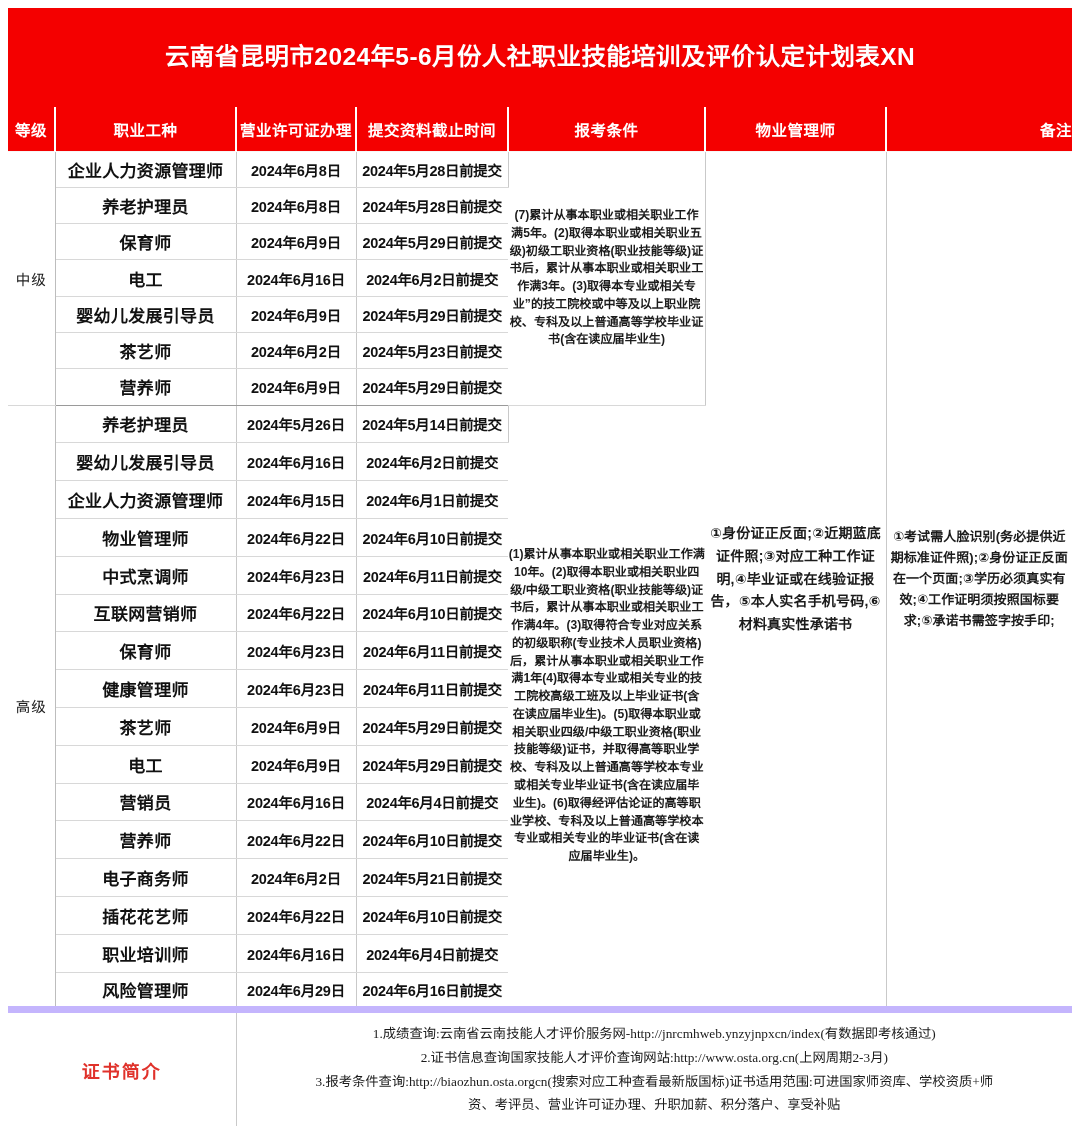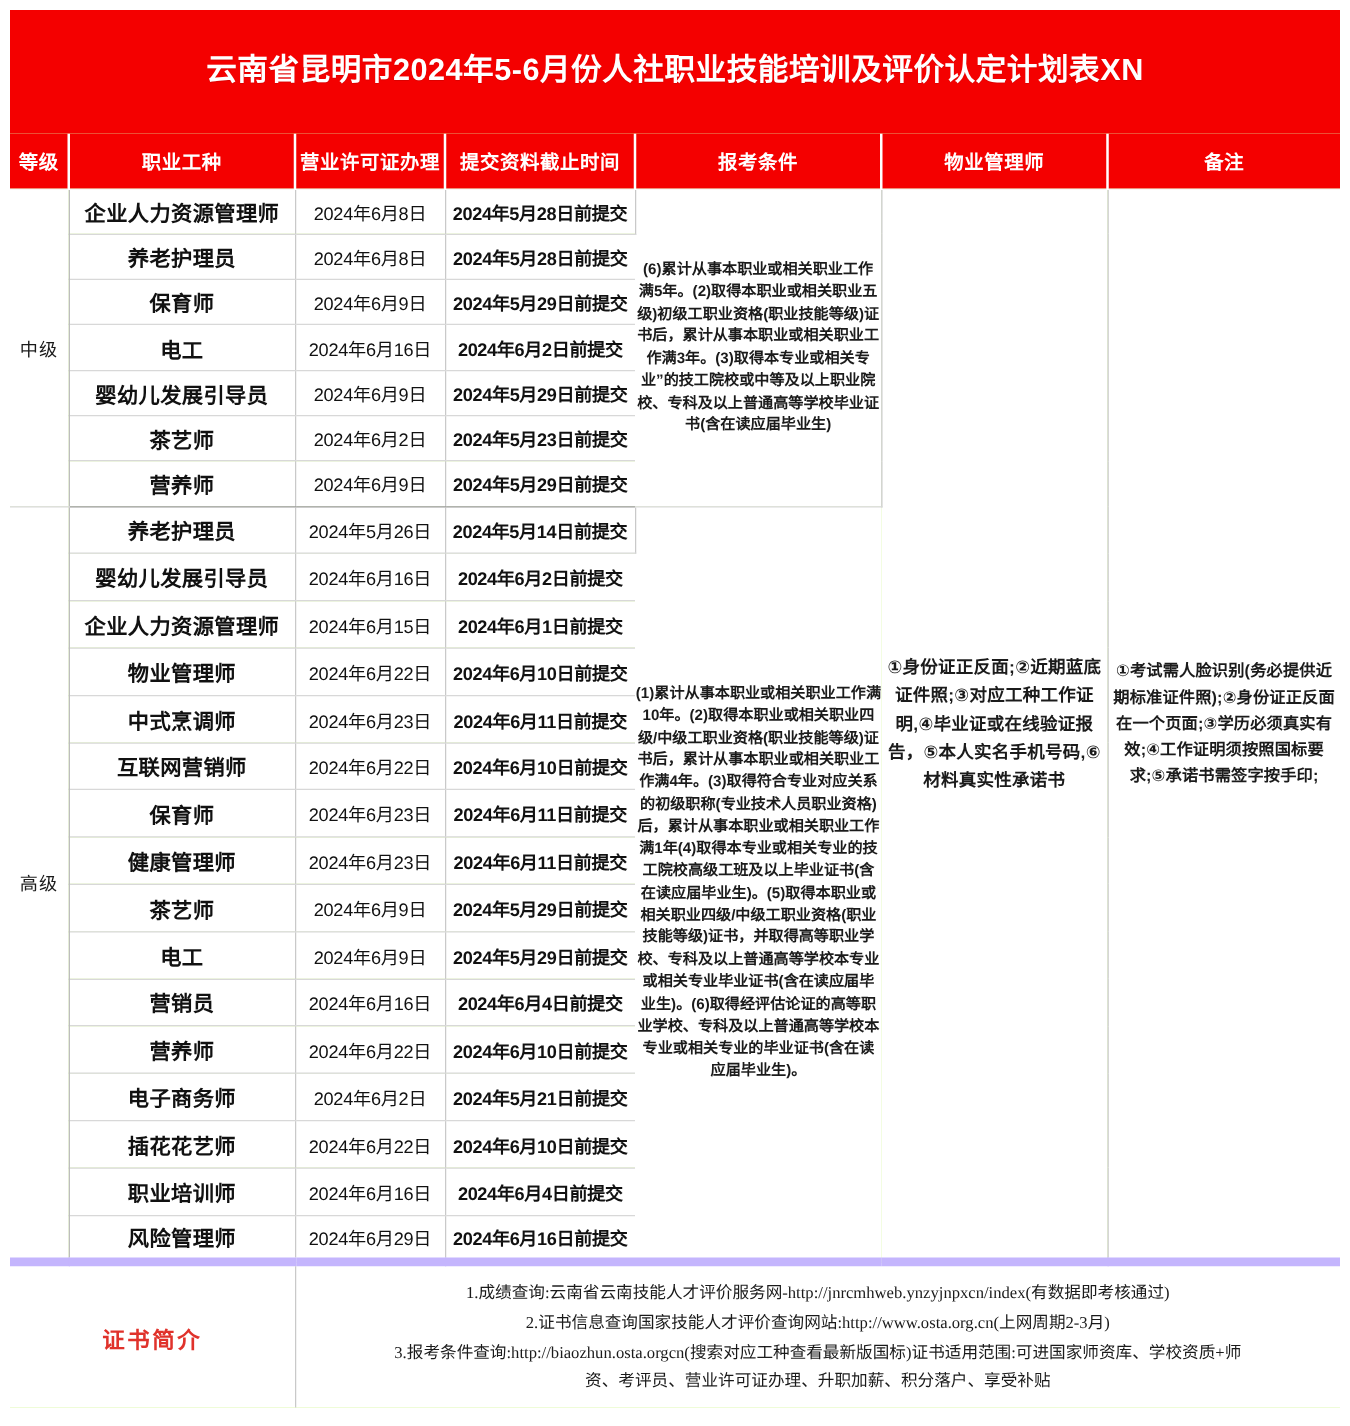--- a/index.html
+++ b/index.html
@@ -55,41 +55,41 @@
   }
 
   
   .tbl {
     position: absolute;
     left: 8px;
     top: 107px;
     width: 1064px;
     border-collapse: collapse;
     table-layout: fixed;
-    background: #bef264;
+    background: #701a75;
   }
   .tbl td, .tbl th {
     box-sizing: border-box;
     padding: 0;
     vertical-align: middle;
     text-align: center;
   }
 
   
   thead th {
     background: #f40000;
     color: #ffffff;
     font-size: 15.5px;
     font-weight: bold;
     height: 44px;
     border-right: 2px solid #ffffff;
     border-bottom: 1px solid #f7f7f7;
     letter-spacing: .5px;
   }
-  thead th:last-child { border-right: none; }
+  thead th:last-child { border-right: none; text-align: right; }
 
   
   tbody td {
     border-right: 1px solid #c9c9c9;
     border-bottom: 1px solid #d8d8d8;
     color: #111111;
     background: #ffffff;
   }
   tbody td:last-child { border-right: none; }
 
@@ -100,21 +100,21 @@
     letter-spacing: 1px;
     border-right: 1px solid #bdbdbd !important;
   }
   .c-job {
     font-size: 17px;
     font-weight: bold;
     letter-spacing: .3px;
   }
   .c-date {
     font-size: 14.5px;
-    font-weight: normal;
+    font-weight: bold;
     letter-spacing: -.2px;
     white-space: nowrap;
   }
   .c-deadline {
     font-size: 14.5px;
     font-weight: bold;
     letter-spacing: -.3px;
     white-space: nowrap;
   }
   .c-long {
@@ -182,21 +182,21 @@
         <th>物业管理师</th>
         <th>备注</th>
       </tr>
     </thead>
     <tbody id="tbody">
         <tr style="height: 36.3px;">
           <td class="c-level" rowspan="7">中级</td>
           <td class="c-job">企业人力资源管理师</td>
           <td class="c-date">2024年6月8日</td>
           <td class="c-deadline">2024年5月28日前提交</td>
-          <td class="c-long c-req" rowspan="7">(6)累计从事本职业或相关职业工作满5年。(2)取得本职业或相关职业五级)初级工职业资格(职业技能等级)证书后，累计从事本职业或相关职业工作满3年。(3)取得本专业或相关专业”的技工院校或中等及以上职业院校、专科及以上普通高等学校毕业证书(含在读应届毕业生)</td>
+          <td class="c-long c-req" rowspan="7">(7)累计从事本职业或相关职业工作满5年。(2)取得本职业或相关职业五级)初级工职业资格(职业技能等级)证书后，累计从事本职业或相关职业工作满3年。(3)取得本专业或相关专业”的技工院校或中等及以上职业院校、专科及以上普通高等学校毕业证书(含在读应届毕业生)</td>
           <td class="c-long c-mats" rowspan="23">①身份证正反面;②近期蓝底证件照;③对应工种工作证明,④毕业证或在线验证报告，⑤本人实名手机号码,⑥材料真实性承诺书</td>
           <td class="c-long c-note" rowspan="23">①考试需人脸识别(务必提供近期标准证件照);②身份证正反面在一个页面;③学历必须真实有效;④工作证明须按照国标要求;⑤承诺书需签字按手印;</td>
         </tr>
         <tr style="height: 36.3px;">
           <td class="c-job">养老护理员</td>
           <td class="c-date">2024年6月8日</td>
           <td class="c-deadline">2024年5月28日前提交</td>
         </tr>
         <tr style="height: 36.3px;">
           <td class="c-job">保育师</td>

